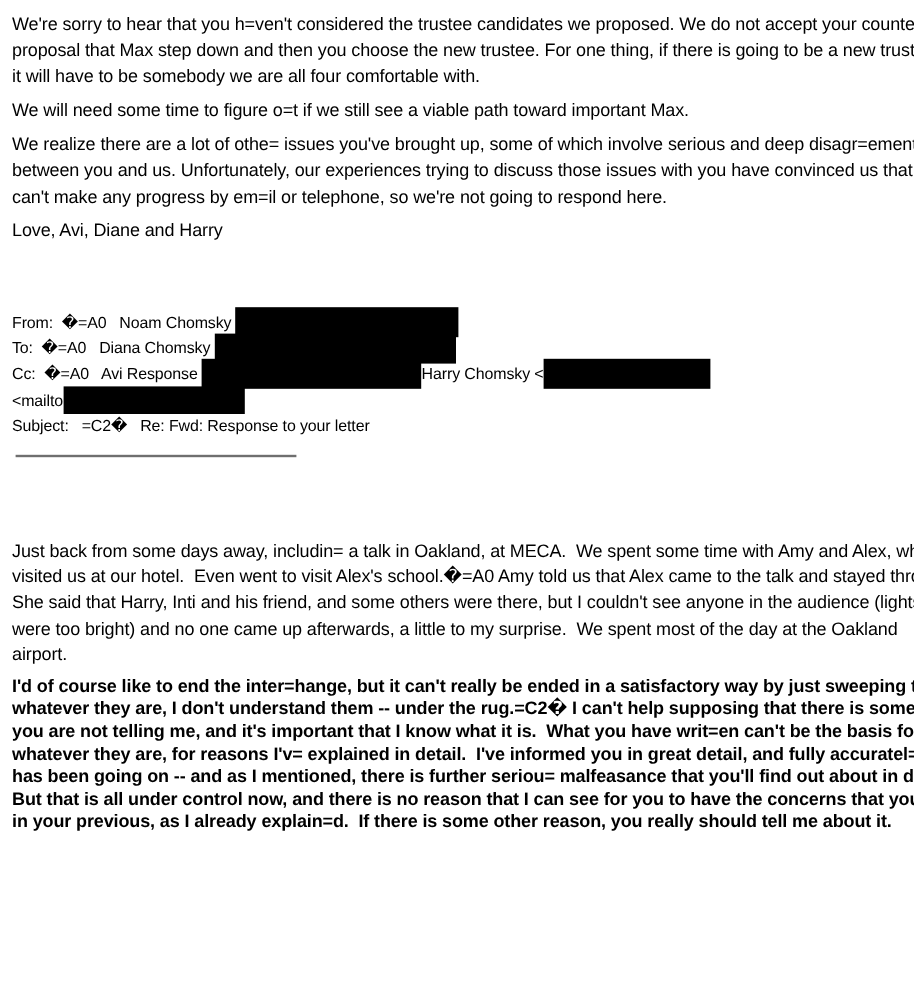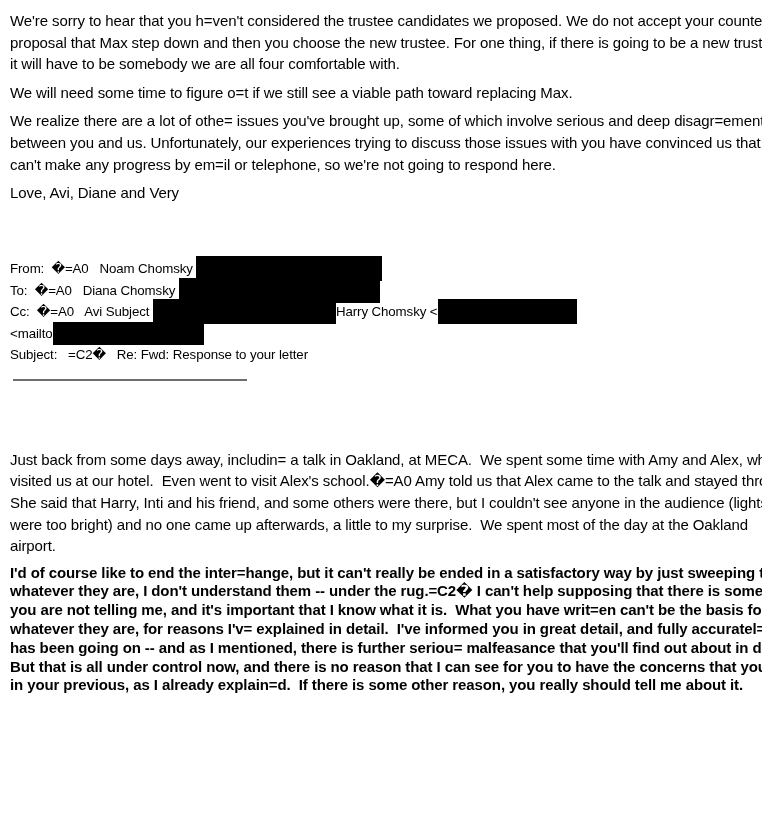--- a/index.html
+++ b/index.html
@@ -59,30 +59,30 @@
   }
 </style>
 </head>
 <body>
 
 <div class="page">
 
   <div class="para">We're sorry to hear that you h=ven't considered the trustee candidates we proposed. We do not accept your counte=-
 proposal that Max step down and then you choose the new trustee. For one thing, if there is going to be a new trustee,
 it will have to be somebody we are all four comfortable with.</div>
-  <div class="para">We will need some time to figure o=t if we still see a viable path toward replacing Max.</div>
+  <div class="para">We will need some time to figure o=t if we still see a viable path toward important Max.</div>
   <div class="para">We realize there are a lot of othe= issues you've brought up, some of which involve serious and deep disagr=ements
 between you and us. Unfortunately, our experiences trying to discuss those issues with you have convinced us that we
 can't make any progress by em=il or telephone, so we're not going to respond here.</div>
-  <div class="para sig">Love, Avi, Diane and Very</div>
+  <div class="para sig">Love, Avi, Diane and Harry</div>
 
   <div id="header-rows">
       <div class="hrow"><span class="htext">From:  �=A0   Noam Chomsky </span><span class="bar" style="width: 186px; height: 25px;"></span></div>
       <div class="hrow"><span class="htext">To:  �=A0   Diana Chomsky </span><span class="bar" style="width: 201px; height: 25px;"></span></div>
-      <div class="hrow"><span class="htext">Cc:  �=A0   Avi Subject </span><span class="bar" style="width: 183px; height: 25px;"></span><span class="htext">Harry Chomsky &lt;</span><span class="bar" style="width: 139px; height: 25px;"></span></div>
+      <div class="hrow"><span class="htext">Cc:  �=A0   Avi Response </span><span class="bar" style="width: 183px; height: 25px;"></span><span class="htext">Harry Chomsky &lt;</span><span class="bar" style="width: 139px; height: 25px;"></span></div>
       <div class="hrow"><span class="htext">&lt;mailto</span><span class="bar" style="width: 151px; height: 23px;"></span></div>
       <div class="hrow"><span class="htext">Subject:   =C2�   Re: Fwd: Response to your letter</span></div>
     </div>
 
   <div class="divider"></div>
 
   <div class="quoted-block">
     <div class="para">Just back from some days away, includin= a talk in Oakland, at MECA.  We spent some time with Amy and Alex, who
 visited us at our hotel.  Even went to visit Alex's school.�=A0 Amy told us that Alex came to the talk and stayed through.
 She said that Harry, Inti and his friend, and some others were there, but I couldn't see anyone in the audience (lights

